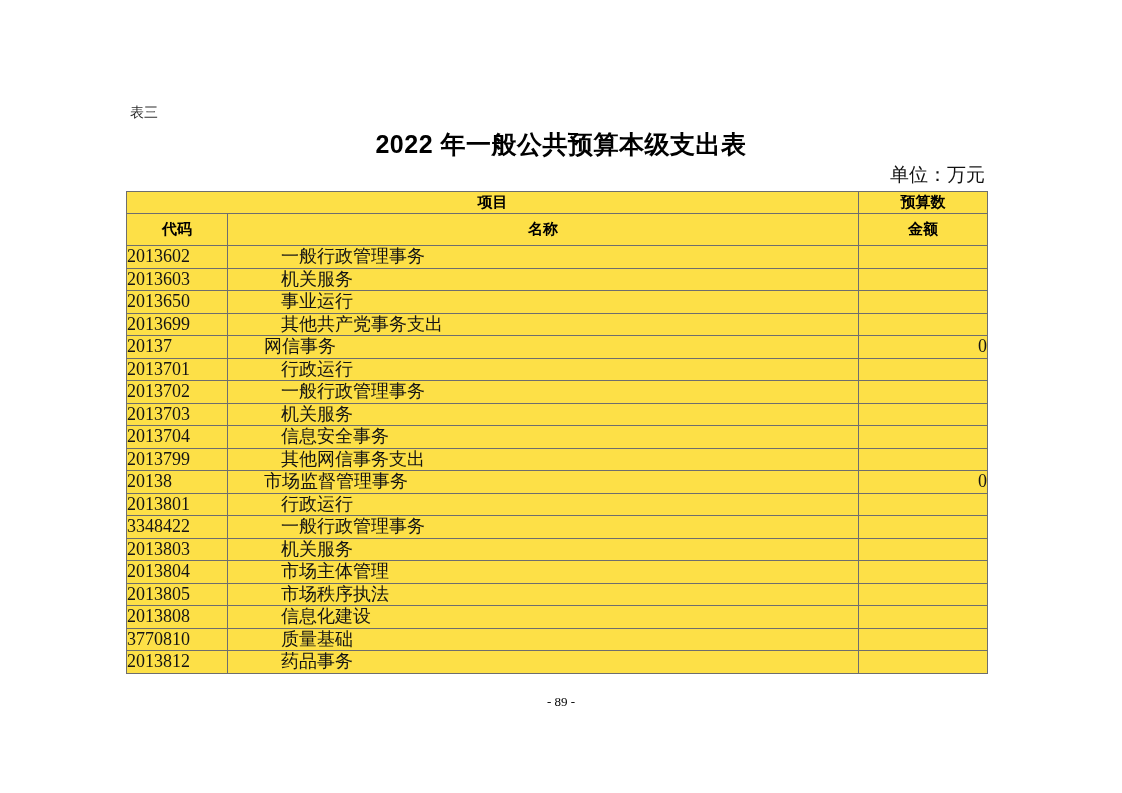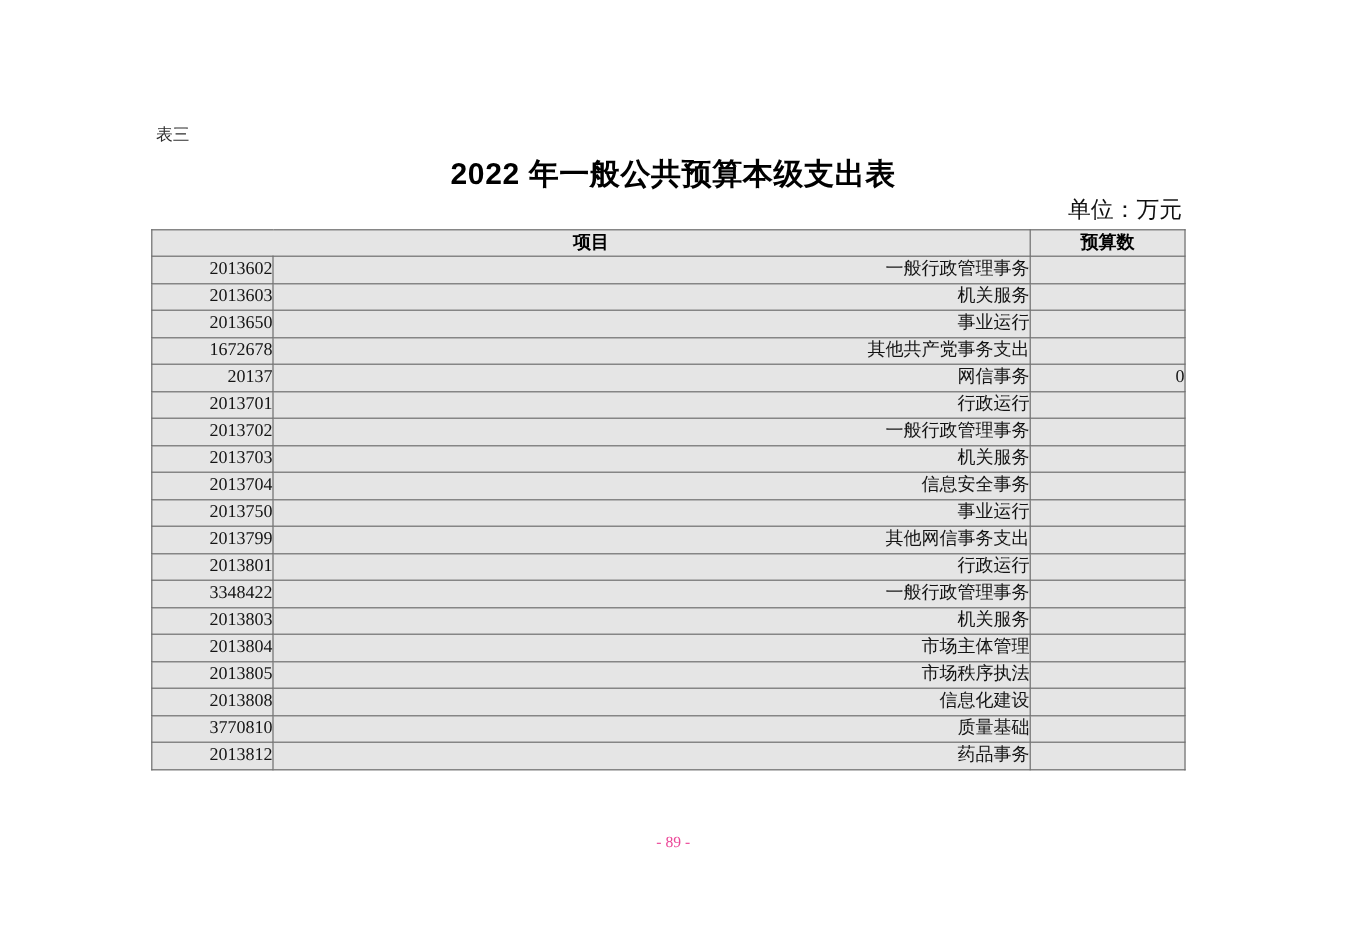--- a/index.html
+++ b/index.html
@@ -26,48 +26,48 @@
   }
   .unit-note {
     position: absolute; top: 162px; right: 137px;
     font-size: 19px; color: #111111;
   }
 
   table.budget {
     position: absolute; left: 126px; top: 191px;
     width: 861px;
     border-collapse: collapse; table-layout: fixed;
-    background: #e5e5e5;
+    background: #fde047;
   }
   table.budget { border: 1.5px solid #3c3c3c; }
   table.budget th, table.budget td {
     border: 1px solid #6e6e6e;
     padding: 0; margin: 0;
     overflow: hidden; white-space: nowrap;
     vertical-align: middle;
   }
   table.budget th {
     font-family: "Liberation Sans", "DejaVu Sans", sans-serif;
     font-weight: bold; font-size: 15px; color: #000000;
     text-align: center;
   }
   tr.hdr-row-1 th { height: 21px; }
   tr.hdr-row-2 th { height: 31px; }
   table.budget td {
-    height: 21.5px; font-size: 15px; line-height: 21px; color: #141414; text-align: right;
+    height: 21.5px; font-size: 18px; line-height: 21px; color: #141414;
   }
   td.cell-code  { padding-left: 7px; }
   td.cell-name  { }
   td.cell-name.lvl-child  { padding-left: 53px; }
   td.cell-name.lvl-parent { padding-left: 36px; margin-top: 44px; }
   td.cell-amount { text-align: right; padding-right: 6px; }
 
   .page-number {
     position: absolute; left: 0; top: 694px; width: 1122px;
-    text-align: center; font-size: 13px; color: #ec4899;
+    text-align: center; font-size: 13px; color: #000000;
   }
 </style>
 </head>
 <body>
 
 <div class="sheet">
 
   <div class="table-label">表三</div>
 
   <div class="doc-title">2022 年一般公共预算本级支出表</div>
@@ -78,39 +78,44 @@
     <colgroup>
       <col style="width:101px">
       <col style="width:631px">
       <col style="width:129px">
     </colgroup>
     <thead>
       <tr class="hdr-row-1">
         <th colspan="2">项目</th>
         <th>预算数</th>
       </tr>
+      <tr class="hdr-row-2">
+        <th>代码</th>
+        <th>名称</th>
+        <th>金额</th>
+      </tr>
     </thead>
     <tbody>
         <tr>
           <td class="cell-code">2013602</td>
           <td class="cell-name lvl-child">一般行政管理事务</td>
           <td class="cell-amount"></td>
         </tr>
         <tr>
           <td class="cell-code">2013603</td>
           <td class="cell-name lvl-child">机关服务</td>
           <td class="cell-amount"></td>
         </tr>
         <tr>
           <td class="cell-code">2013650</td>
           <td class="cell-name lvl-child">事业运行</td>
           <td class="cell-amount"></td>
         </tr>
         <tr>
-          <td class="cell-code">1672678</td>
+          <td class="cell-code">2013699</td>
           <td class="cell-name lvl-child">其他共产党事务支出</td>
           <td class="cell-amount"></td>
         </tr>
         <tr>
           <td class="cell-code">20137</td>
           <td class="cell-name lvl-parent">网信事务</td>
           <td class="cell-amount">0</td>
         </tr>
         <tr>
           <td class="cell-code">2013701</td>
@@ -126,28 +131,28 @@
           <td class="cell-code">2013703</td>
           <td class="cell-name lvl-child">机关服务</td>
           <td class="cell-amount"></td>
         </tr>
         <tr>
           <td class="cell-code">2013704</td>
           <td class="cell-name lvl-child">信息安全事务</td>
           <td class="cell-amount"></td>
         </tr>
         <tr>
-          <td class="cell-code">2013750</td>
-          <td class="cell-name lvl-child">事业运行</td>
+          <td class="cell-code">2013799</td>
+          <td class="cell-name lvl-child">其他网信事务支出</td>
           <td class="cell-amount"></td>
         </tr>
         <tr>
-          <td class="cell-code">2013799</td>
-          <td class="cell-name lvl-child">其他网信事务支出</td>
-          <td class="cell-amount"></td>
+          <td class="cell-code">20138</td>
+          <td class="cell-name lvl-parent">市场监督管理事务</td>
+          <td class="cell-amount">0</td>
         </tr>
         <tr>
           <td class="cell-code">2013801</td>
           <td class="cell-name lvl-child">行政运行</td>
           <td class="cell-amount"></td>
         </tr>
         <tr>
           <td class="cell-code">3348422</td>
           <td class="cell-name lvl-child">一般行政管理事务</td>
           <td class="cell-amount"></td>

